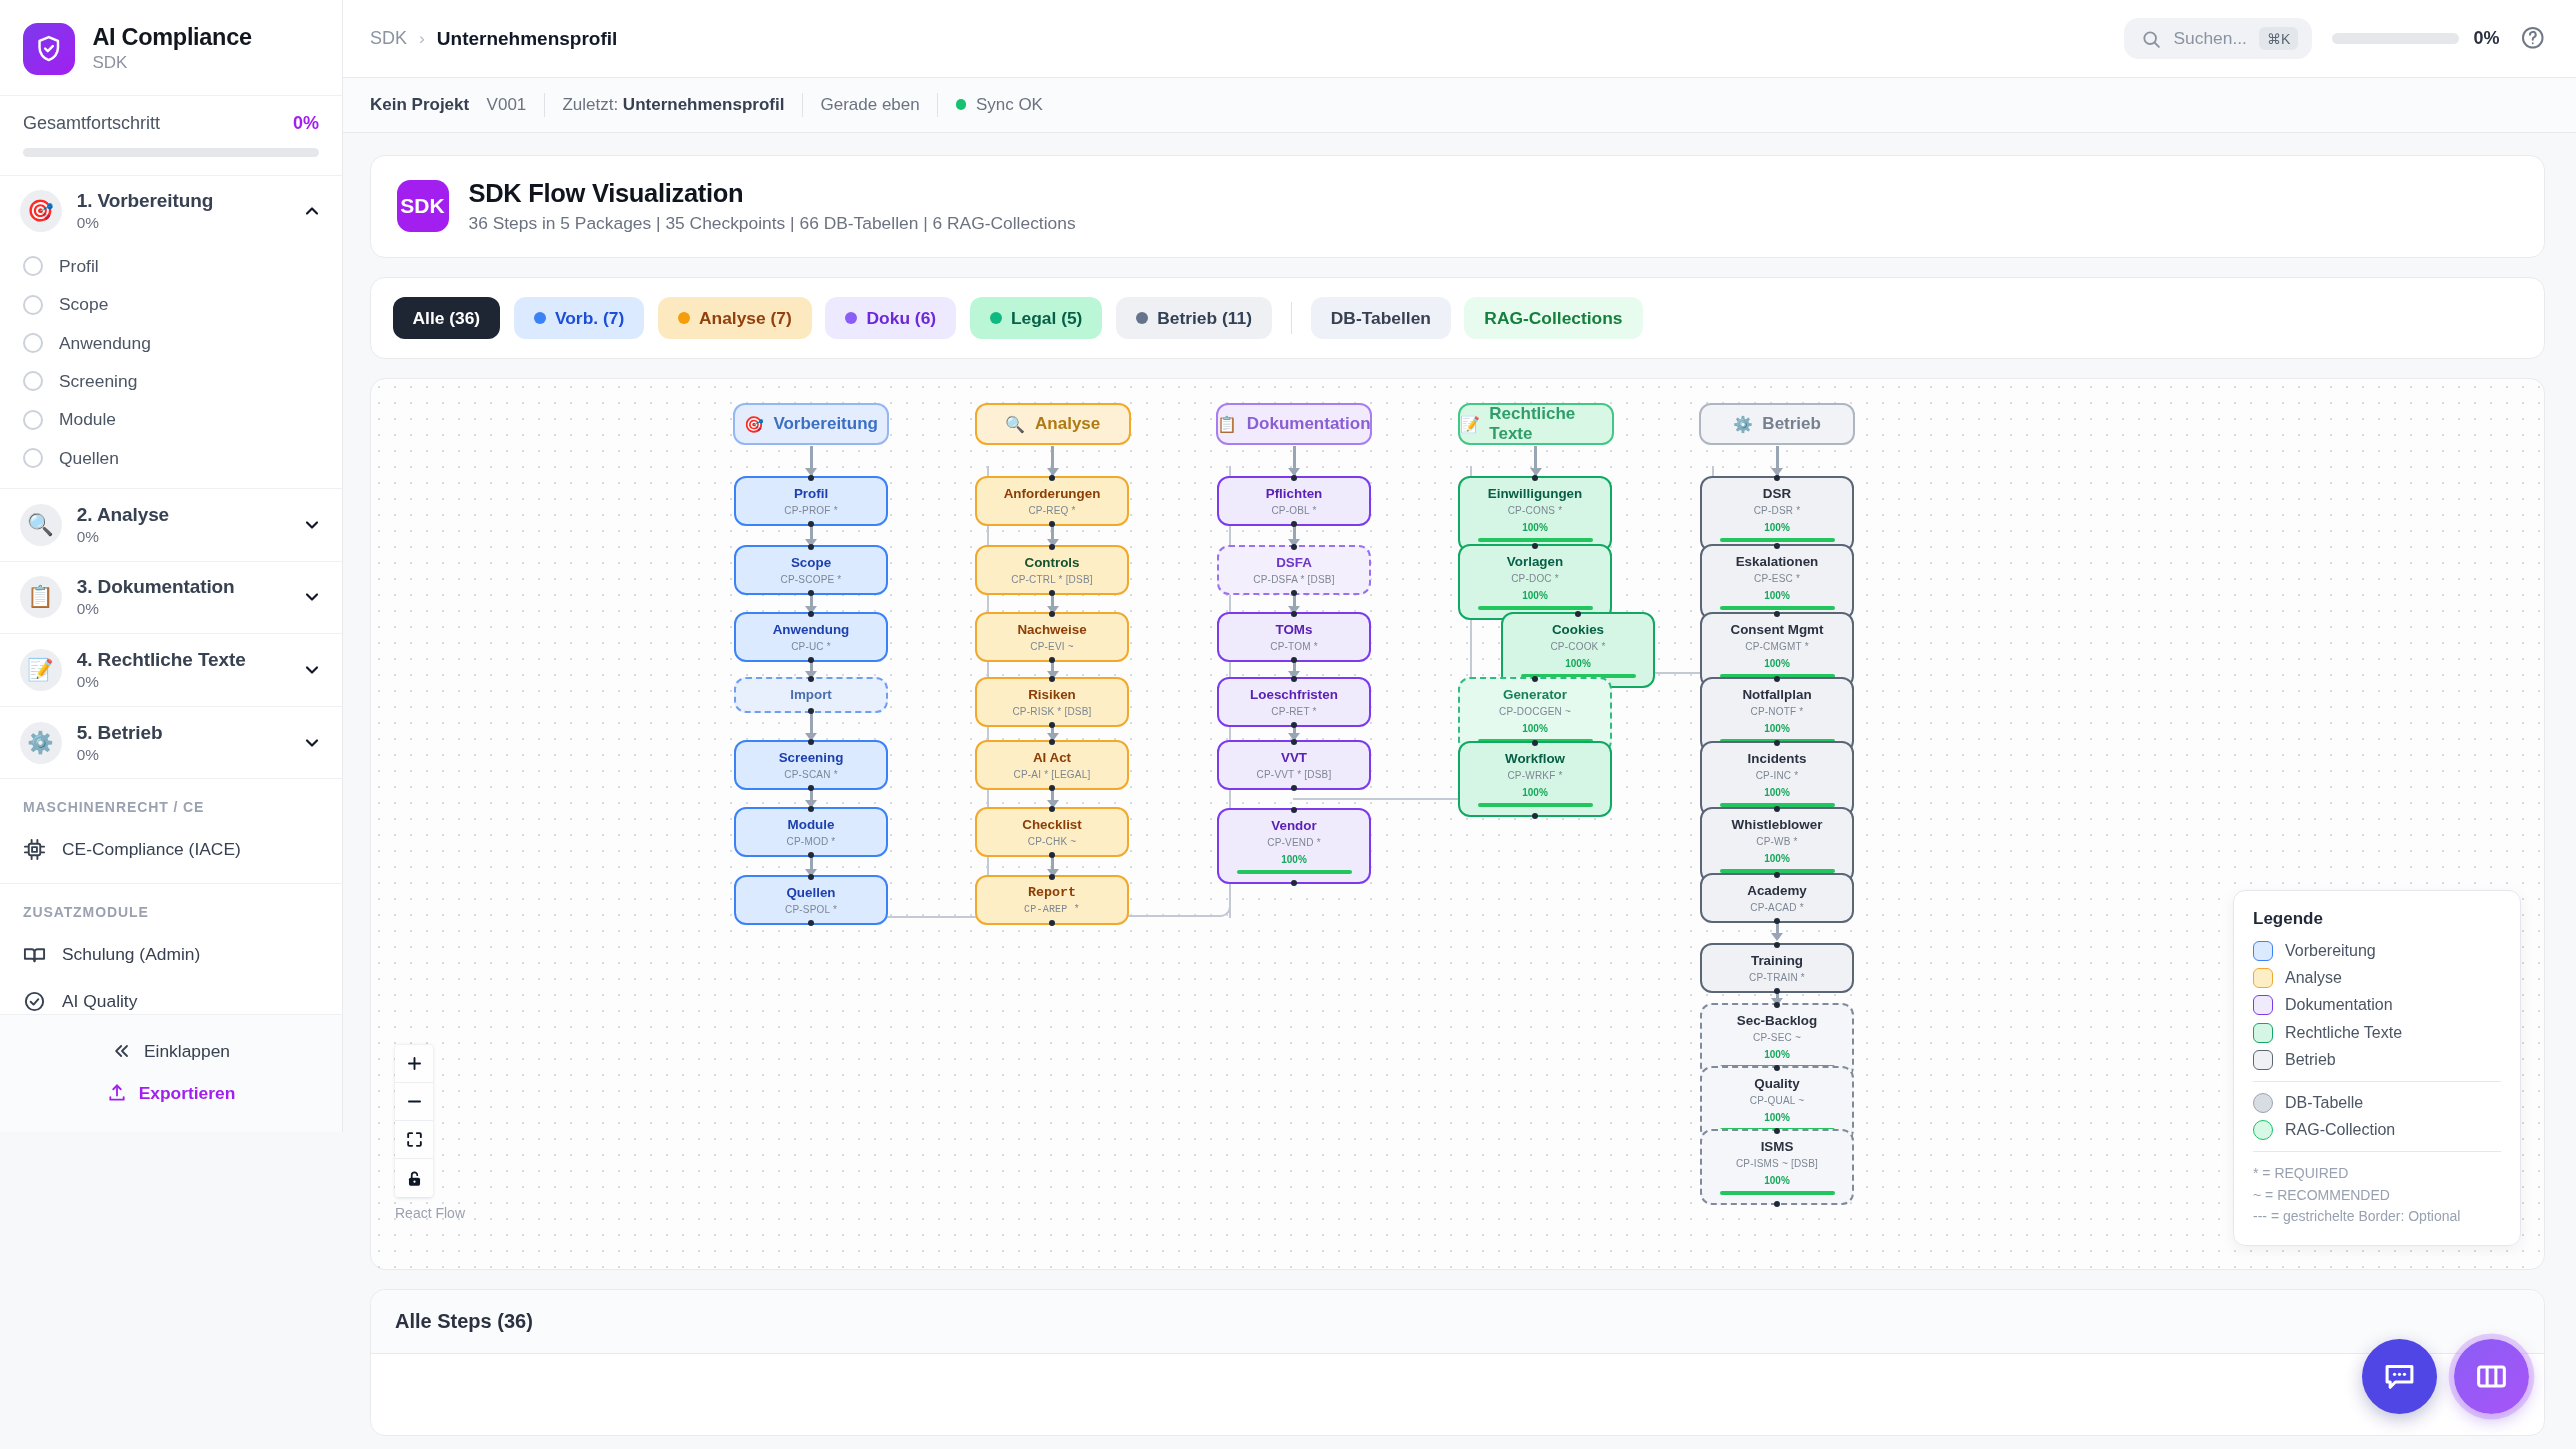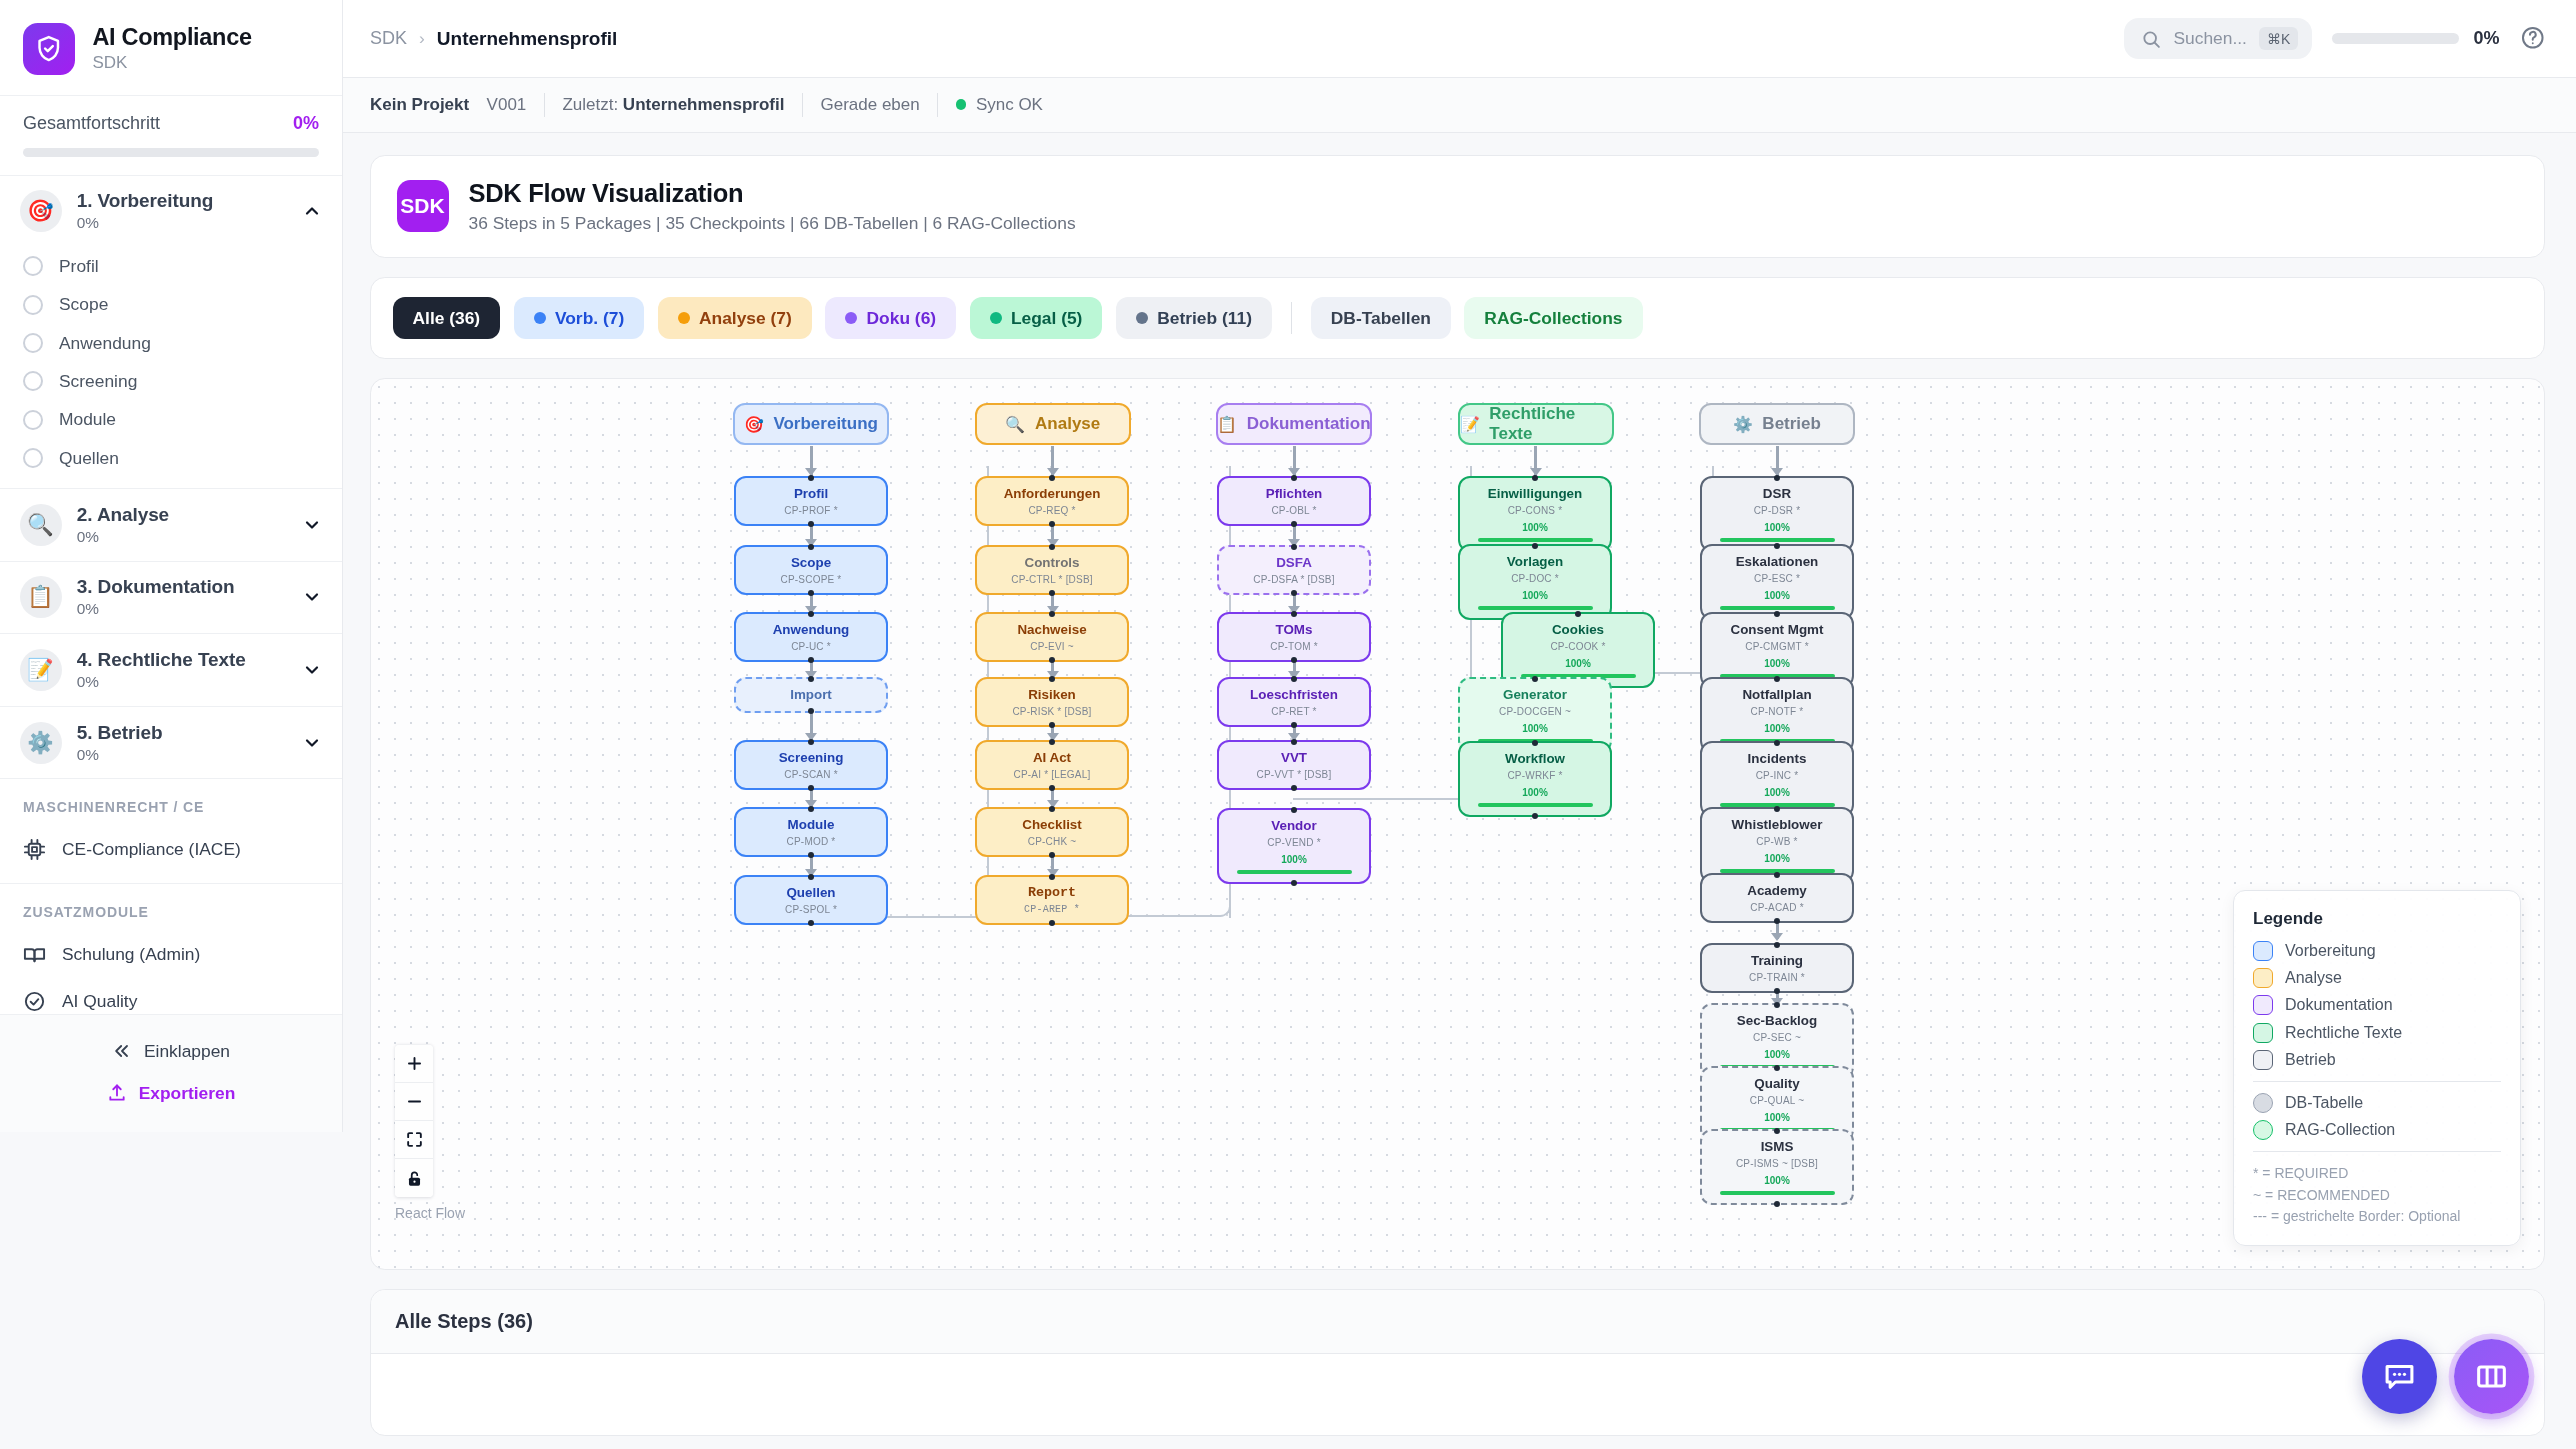--- a/index.html
+++ b/index.html
@@ -604,21 +604,21 @@
         </div>
 
         <div class="node" style="left:604px;top:97px;background:#fdeec6;border:2px solid #f0a92c;">
           <span class="node-port top"></span>
           <div class="node-title" style="color:#8b3e06">Anforderungen</div>
           <div class="node-code">CP-REQ *</div>
           <span class="node-port bot"></span>
         </div>
         <div class="node" style="left:604px;top:166px;background:#fdeec6;border:2px solid #f0a92c;">
           <span class="node-port top"></span>
-          <div class="node-title" style="color:#737373">Controls</div>
+          <div class="node-title" style="color:#14532d">Controls</div>
           <div class="node-code">CP-CTRL * [DSB]</div>
           <span class="node-port bot"></span>
         </div>
         <div class="node" style="left:604px;top:233px;background:#fdeec6;border:2px solid #f0a92c;">
           <span class="node-port top"></span>
           <div class="node-title" style="color:#8b3e06">Nachweise</div>
           <div class="node-code">CP-EVI ~</div>
           <span class="node-port bot"></span>
         </div>
         <div class="node" style="left:604px;top:298px;background:#fdeec6;border:2px solid #f0a92c;">

